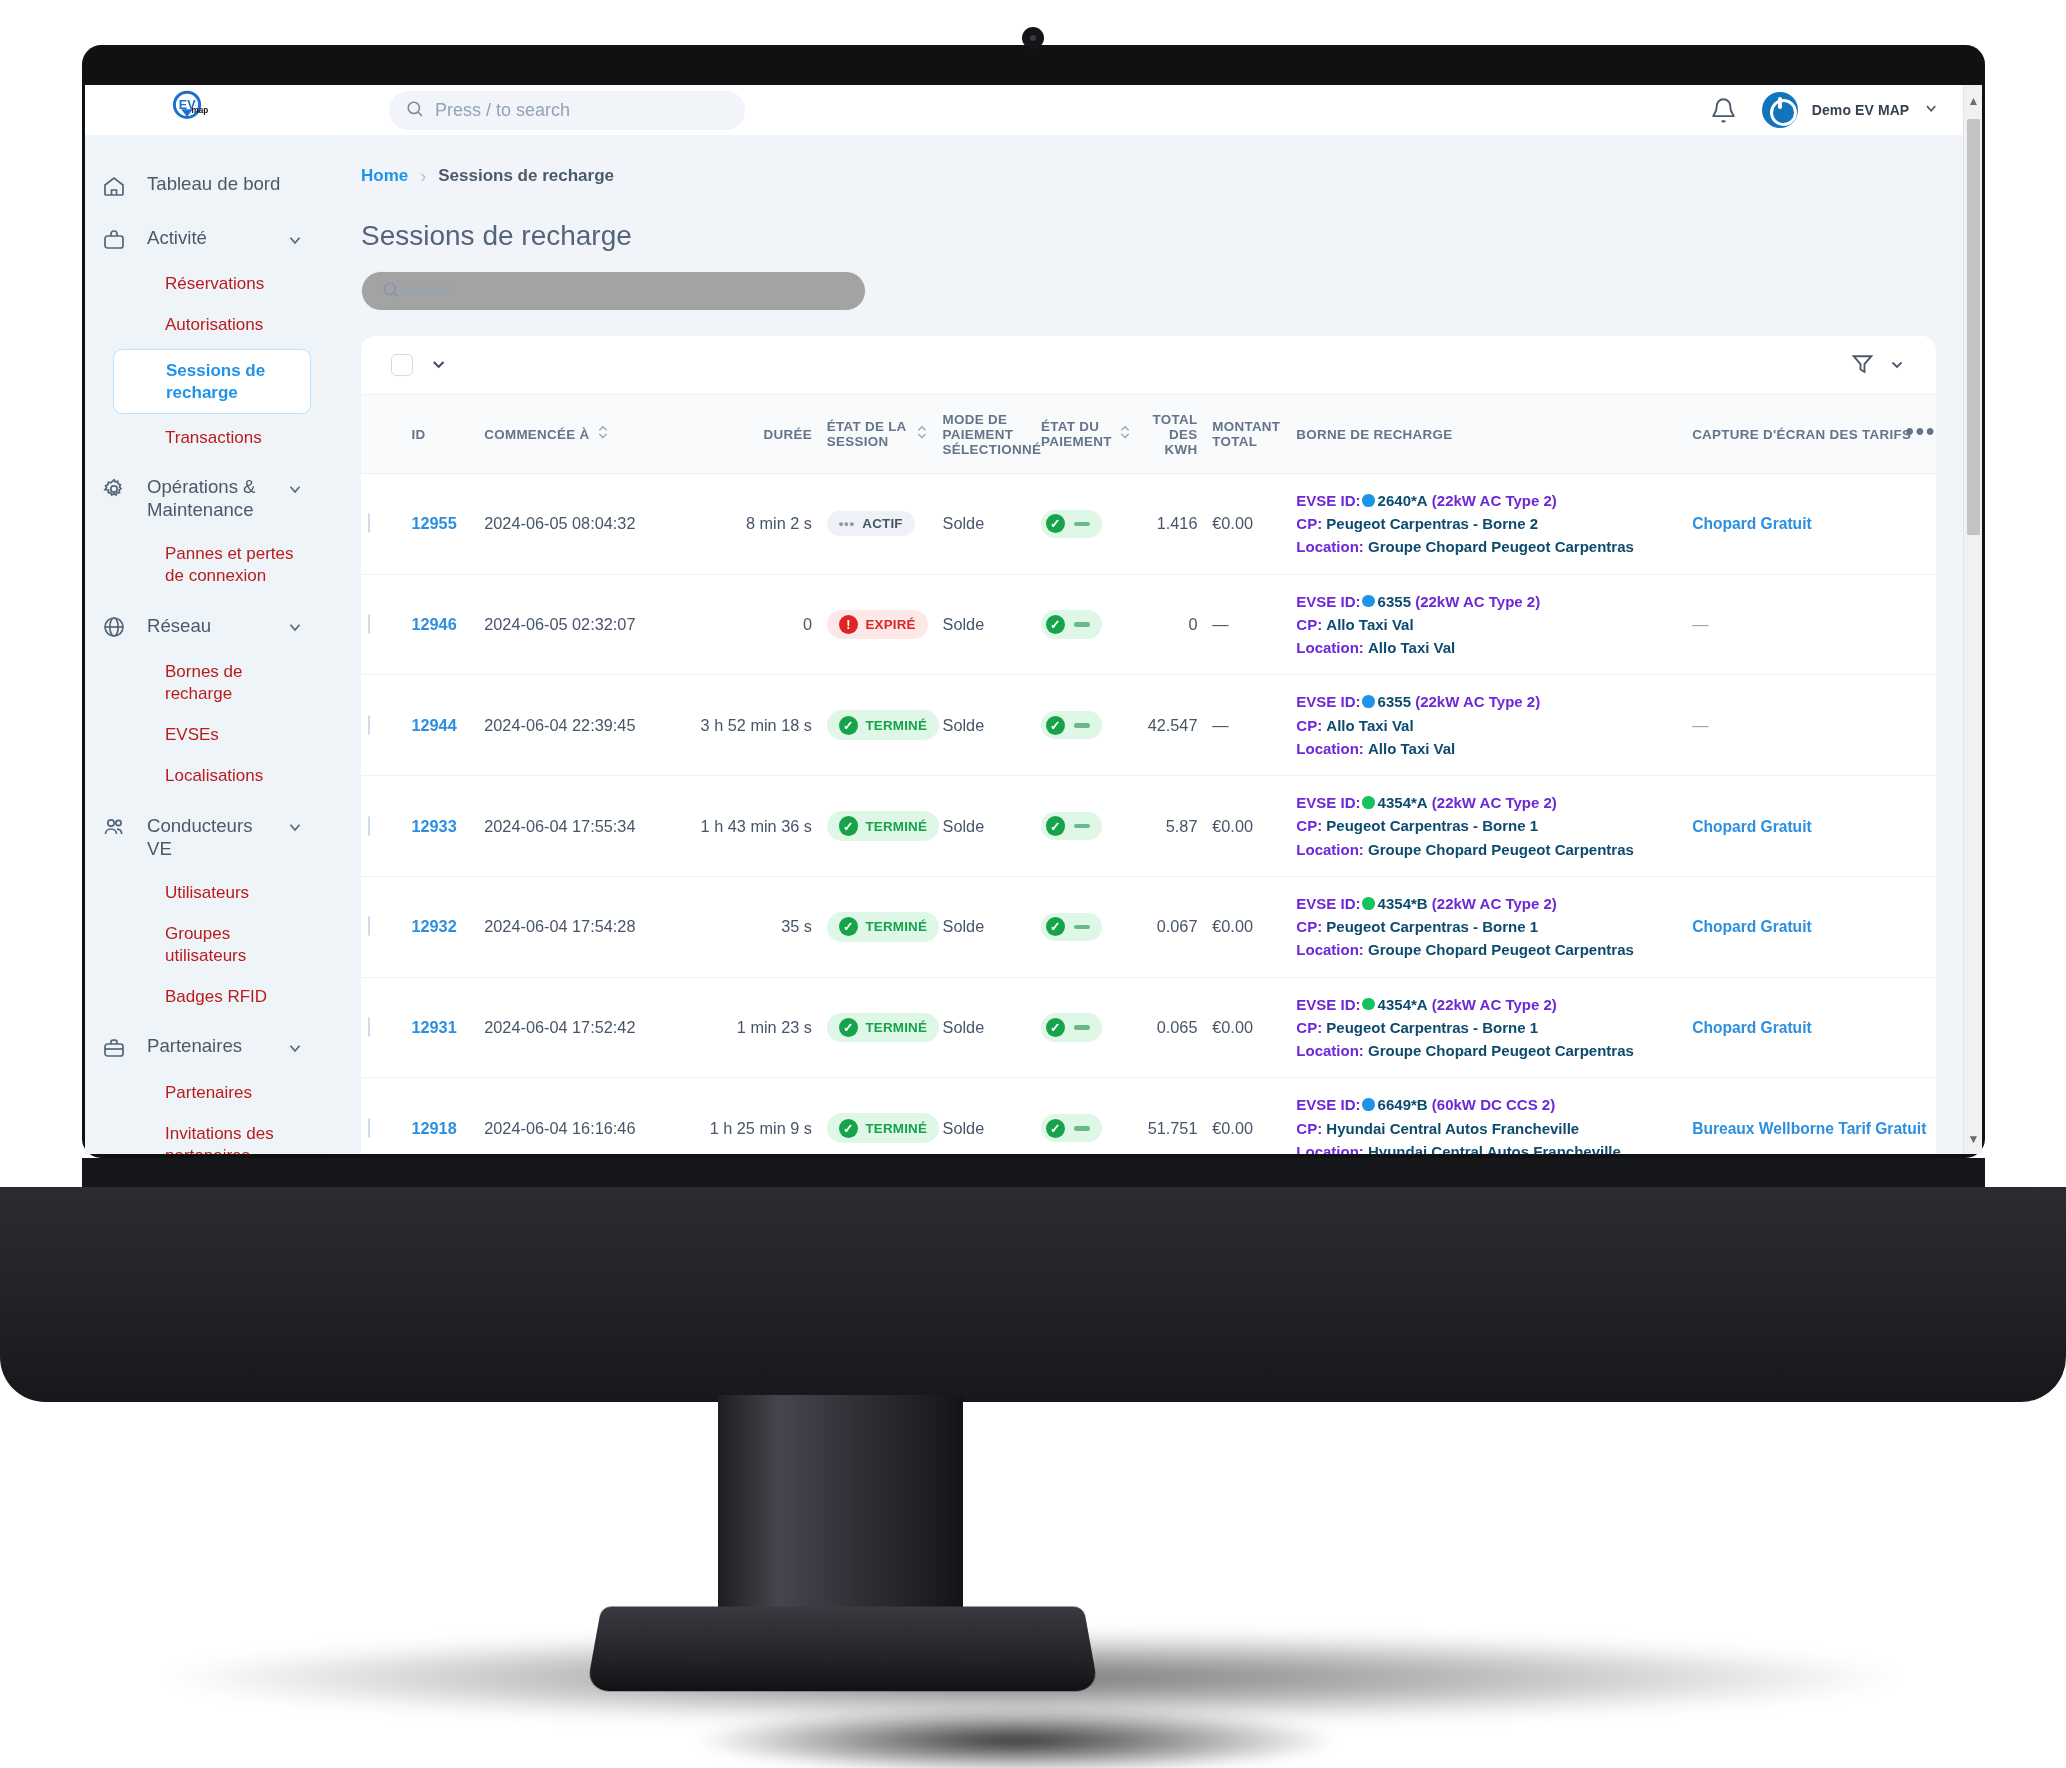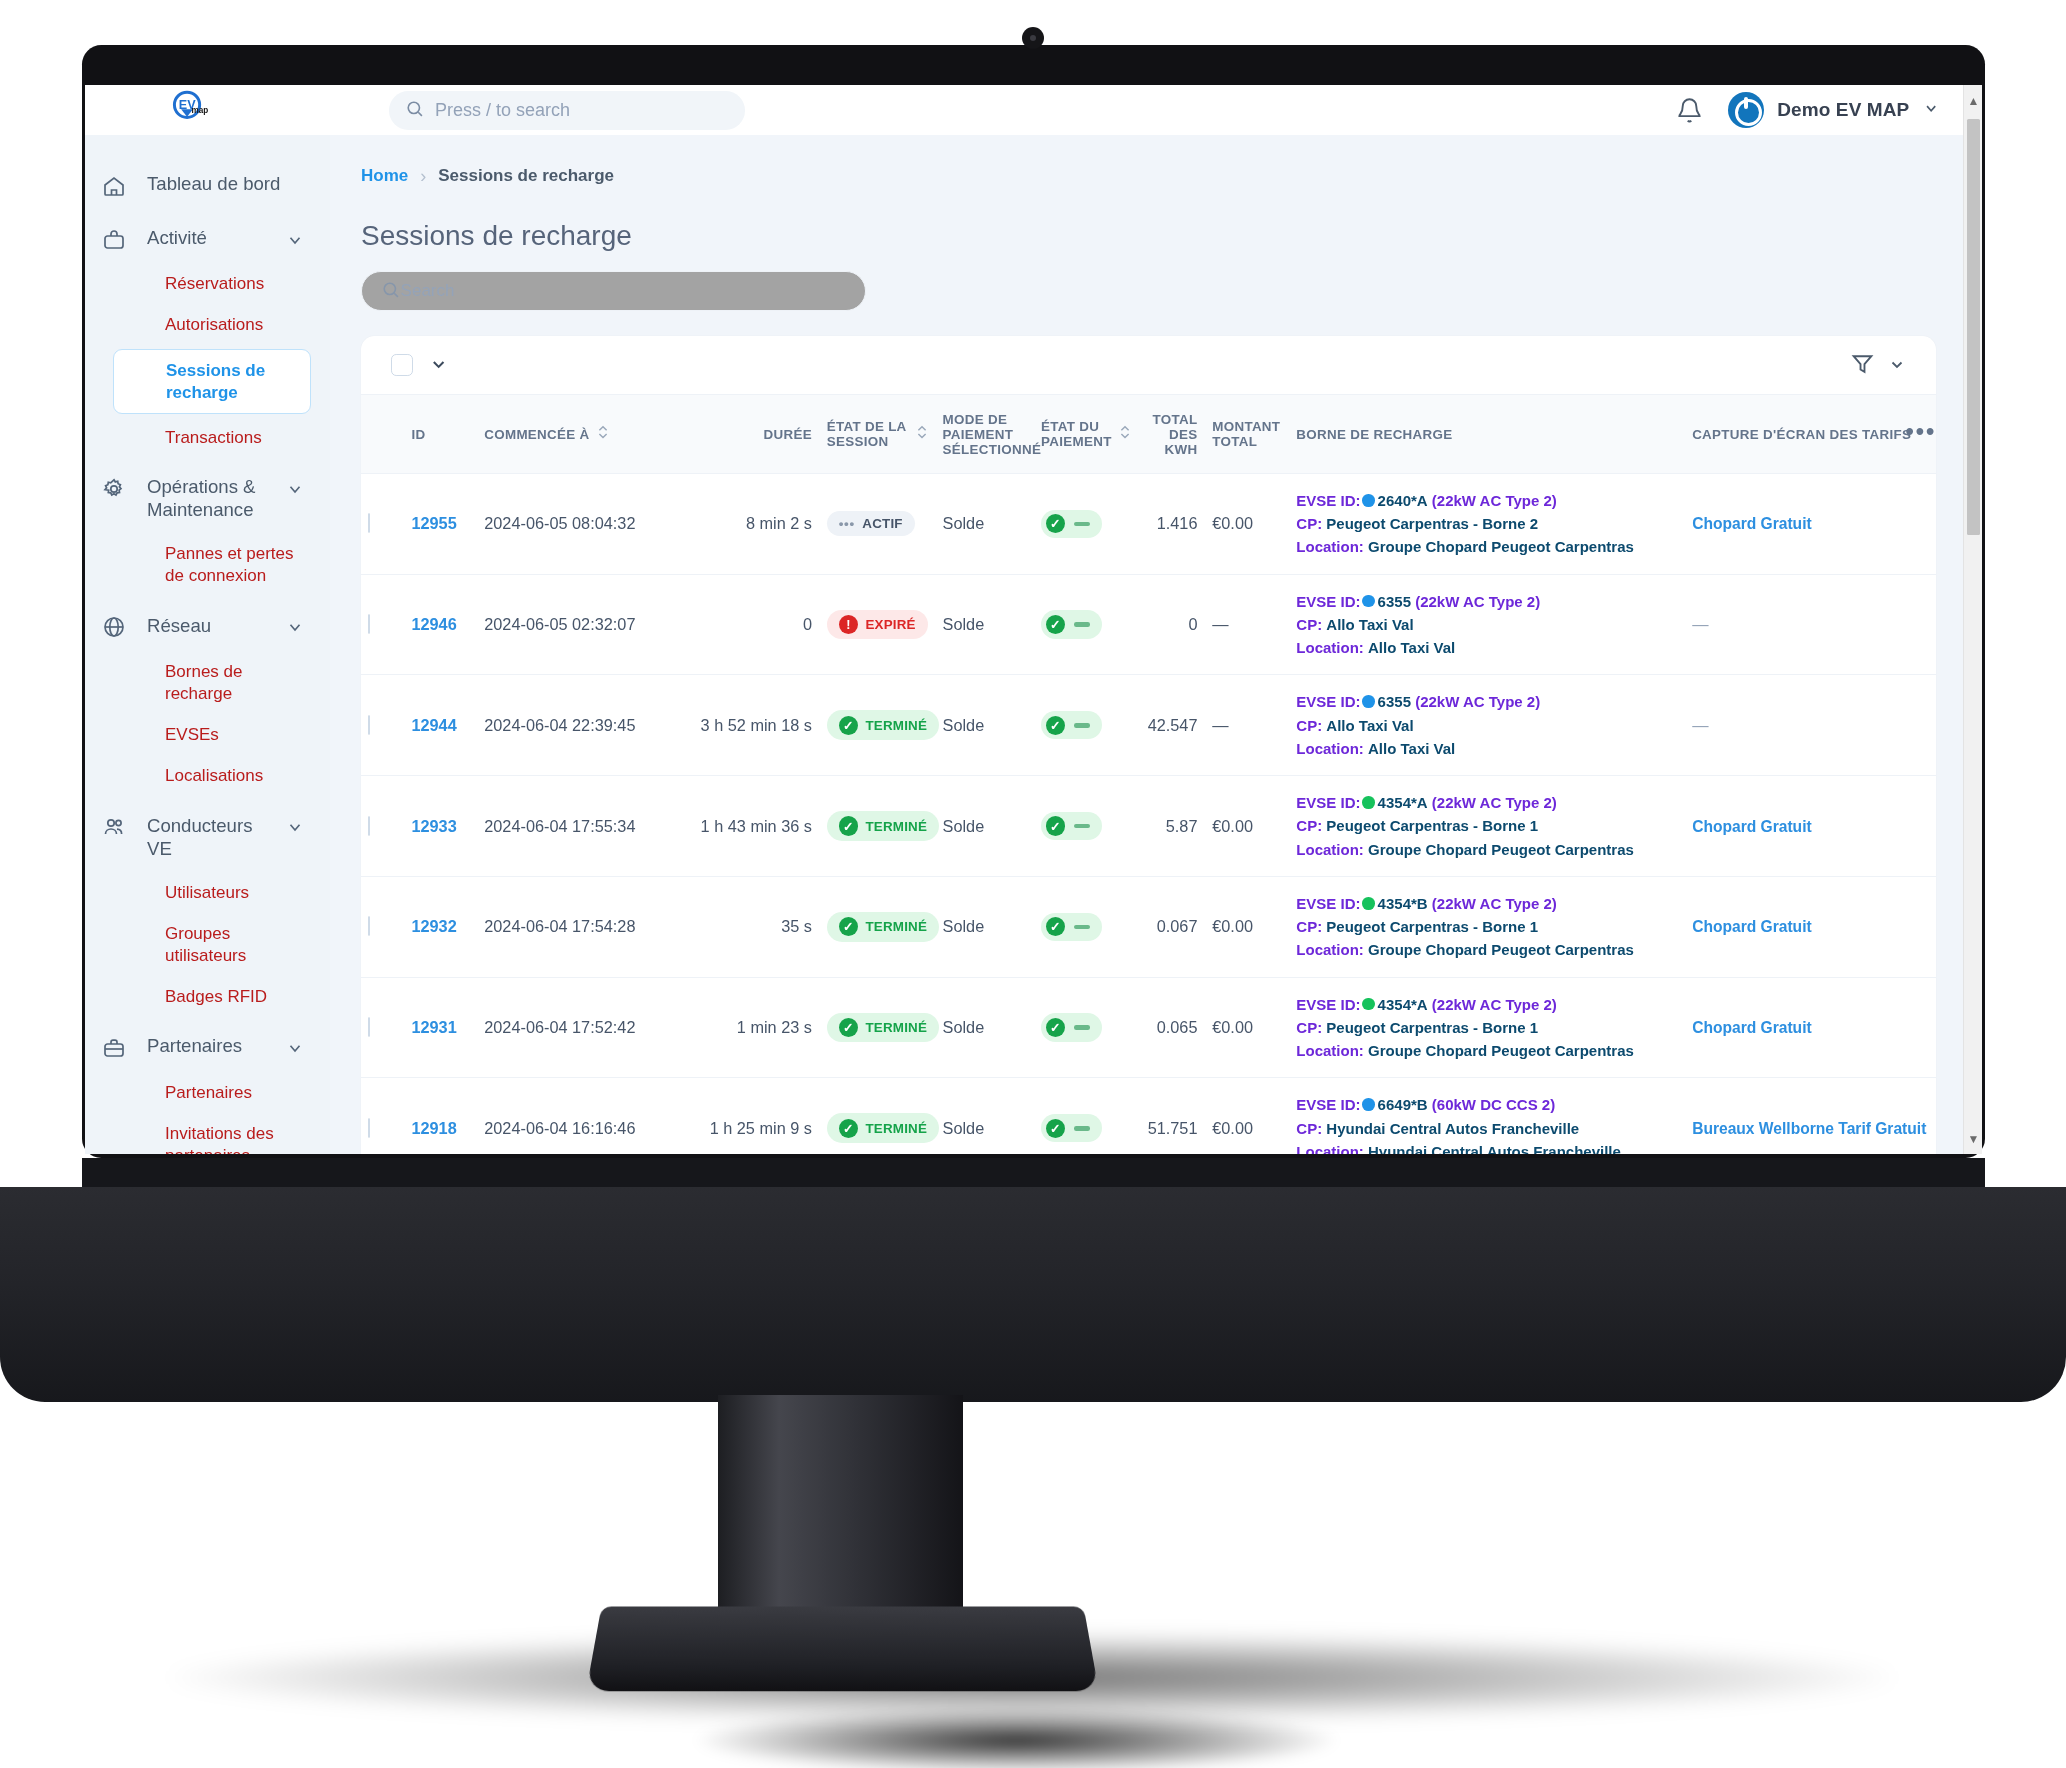--- a/index.html
+++ b/index.html
@@ -65,21 +65,21 @@
     font-family:"Liberation Sans", sans-serif; width:100%;
   }
   .global-search input::placeholder { color:#93a2b8; }
 
   .topbar-right { margin-left:auto; display:flex; align-items:center; gap:25px; padding-right:43px; }
   .bell { width:27px; height:27px; }
   .user-chip { display:flex; align-items:center; gap:13.4px; }
   .user-avatar { width:36px; height:36px; border-radius:50%; background:#1275bc; position:relative; }
   .user-avatar:before{ content:""; position:absolute; left:7.4px; top:7.4px; width:21px;height:21px;border-radius:50%;border:3.7px solid #fff;}
   .user-avatar:after{ content:""; position:absolute; left:16px; top:4.5px; width:3.7px;height:12px;background:#fff;border-radius:2.2px;}
-  .user-name { font-size:19px; font-weight:bold; color:#374151; letter-spacing:0.1px; }
+  .user-name { font-size:14px; font-weight:bold; color:#374151; letter-spacing:0.1px; }
 
   .body-row { flex:1; display:flex; min-height:0; }
 
   
   .sidebar { width:245px; flex:0 0 245px; background:#eff4f9; padding:25px 0 0 0; overflow:hidden; }
   .nav-group { margin-bottom:4.5px; }
   .nav-top {
     display:flex; align-items:flex-start; gap:18px; padding:12px 25px 12px 14px; cursor:pointer;
   }
   .nav-top .ico { width:30px; flex:0 0 30px; display:flex; justify-content:center; padding-top:1.5px; }

